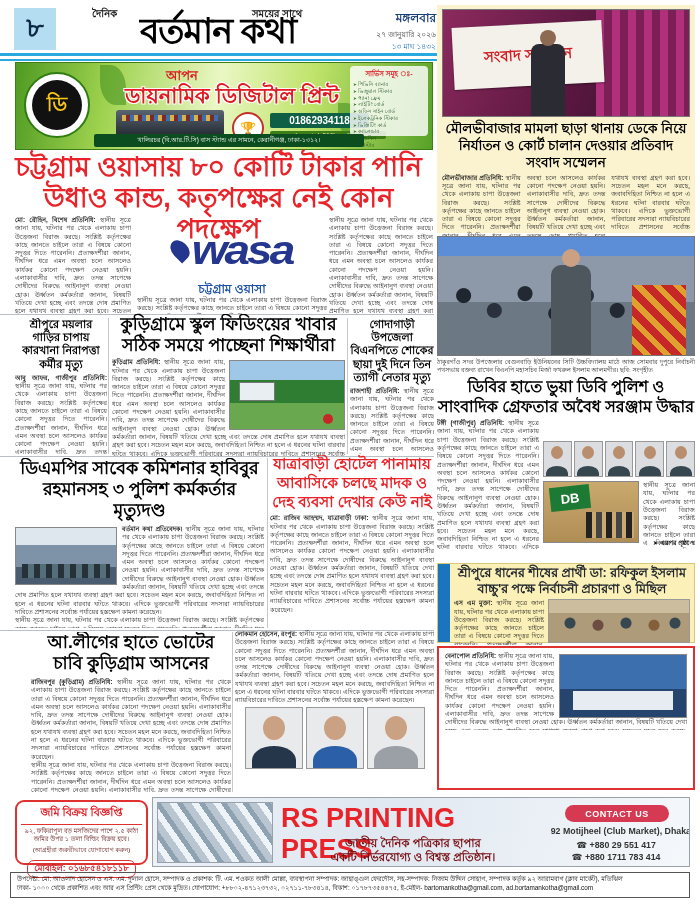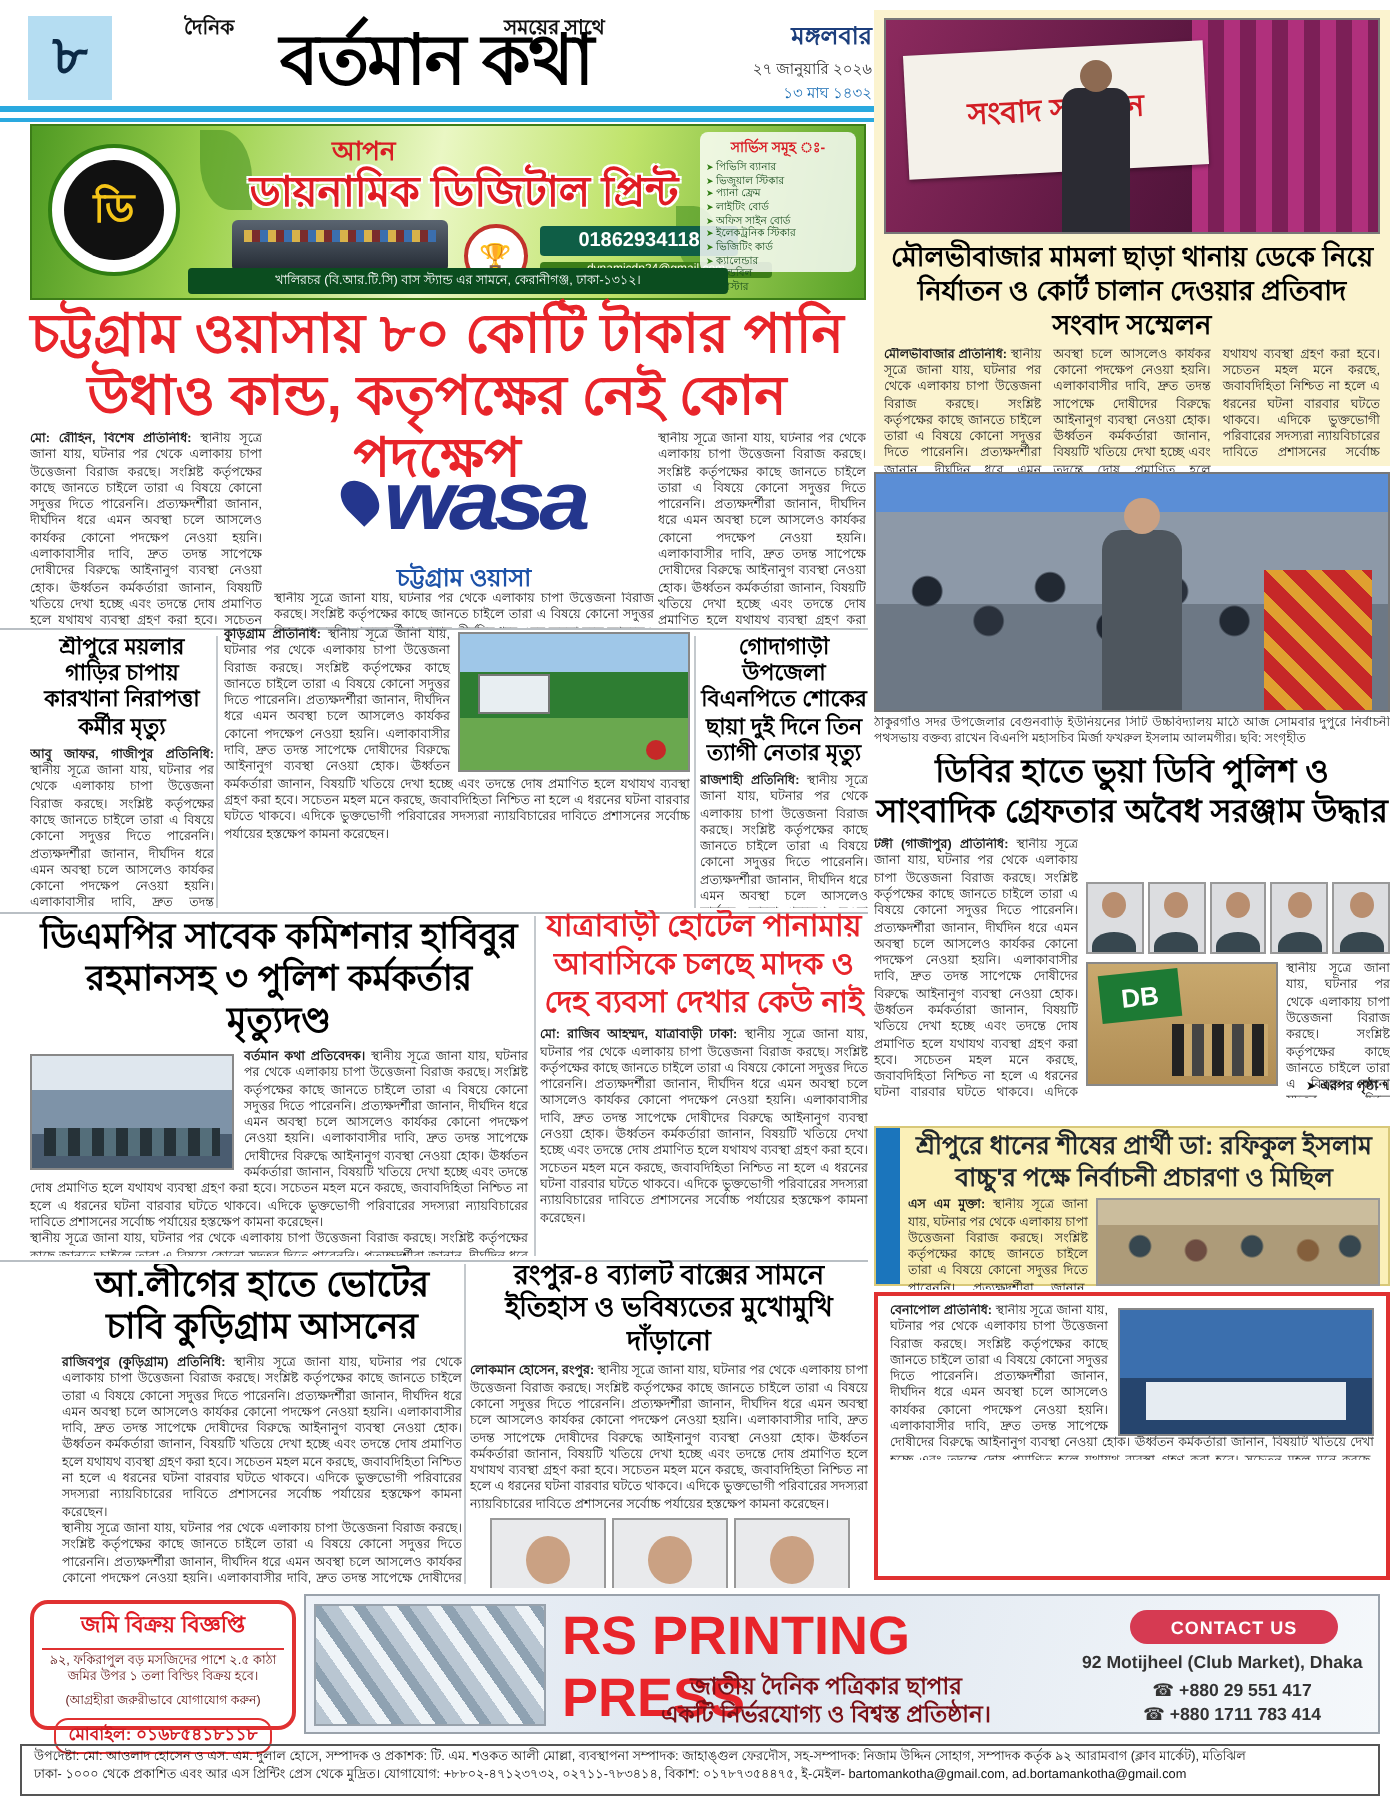--- a/index.html
+++ b/index.html
@@ -123,21 +123,21 @@
 .al-title{font-size:11px;font-weight:900;color:#e01b23;border-bottom:1px solid #e03131;padding-bottom:1px;margin-bottom:2px}
 .al-l1{font-size:6.4px;color:#5d1010;line-height:1.3}
 .al-l2{font-size:6.2px;color:#5d1010;margin:1px 0}
 .al-mob{display:inline-block;border:1.5px solid #e03131;border-radius:7px;padding:1px 6px;font-size:8.5px;font-weight:900;color:#d21d24;margin-top:1px}
 .ad-rs{left:152px;top:797px;width:538px;height:70px;border:1px solid #9aa2ab;background:linear-gradient(105deg,#eef2f8,#dfe7f0 40%,#f5f8fb);overflow:hidden}
 .rs-photo{position:absolute;left:4px;top:4px;width:116px;height:61px;background:repeating-linear-gradient(55deg,#b9c6d2 0 7px,#eef3f7 7px 13px,#8fa2b2 13px 18px);border:1px solid #98a2ac}
 .rs-title{position:absolute;left:128px;top:5px;width:268px;font-size:27px;font-weight:700;color:#e8242a;letter-spacing:0}
 .rs-t1{position:absolute;left:150px;top:37px;width:220px;text-align:center;font-size:11.5px;font-weight:900;color:#7a1016}
 .rs-t2{position:absolute;left:140px;top:51px;width:240px;text-align:center;font-size:11.5px;font-weight:900;color:#7a1016}
 .rs-contact{position:absolute;left:412px;top:7px;width:104px;height:17px;border-radius:9px;background:#d63a52;color:#fff;font-size:9px;font-weight:bold;display:flex;align-items:center;justify-content:center;letter-spacing:.5px}
-.rs-addr{position:absolute;left:388px;top:28px;width:150px;text-align:left;font-size:8.8px;font-weight:bold;color:#333}
+.rs-addr{position:absolute;left:388px;top:28px;width:150px;text-align:right;font-size:8.8px;font-weight:bold;color:#333}
 .rs-ph{position:absolute;left:388px;width:150px;text-align:center;font-size:8.8px;font-weight:bold;color:#333}
 
 .footer{left:10px;top:872px;width:680px;height:26px;border:1px solid #555;padding:2px 6px;overflow:hidden}
 .footer p{font-size:6.4px;line-height:1.4;color:#111;text-align:justify}
 </style>
 </head>
 <body>
 
 <div id="page">
 
@@ -202,20 +202,21 @@
   </div>
 
   <div class="abs rule-h" style="left:0;top:314px;width:434px"></div>
 
   <div class="abs story-a">
     <h3 class="hl-s">শ্রীপুরে ময়লার গাড়ির চাপায় কারখানা নিরাপত্তা কর্মীর মৃত্যু</h3>
     <p class="mx"><b class="byl">আবু জাফর, গাজীপুর প্রতিনিধি:</b> <span>স্থানীয় সূত্রে জানা যায়, ঘটনার পর থেকে এলাকায় চাপা উত্তেজনা বিরাজ করছে। সংশ্লিষ্ট কর্তৃপক্ষের কাছে জানতে চাইলে তারা এ বিষয়ে কোনো সদুত্তর দিতে পারেননি। প্রত্যক্ষদর্শীরা জানান, দীর্ঘদিন ধরে এমন অবস্থা চলে আসলেও কার্যকর কোনো পদক্ষেপ নেওয়া হয়নি। এলাকাবাসীর দাবি, দ্রুত তদন্ত সাপেক্ষে দোষীদের বিরুদ্ধে আইনানুগ ব্যবস্থা নেওয়া হোক। ঊর্ধ্বতন কর্মকর্তারা জানান, বিষয়টি খতিয়ে দেখা হচ্ছে এবং তদন্তে দোষ প্রমাণিত হলে যথাযথ ব্যবস্থা গ্রহণ করা হবে। সচেতন মহল মনে করছে, জবাবদিহিতা নিশ্চিত না হলে এ ধরনের ঘটনা বারবার ঘটতে থাকবে। এদিকে ভুক্তভোগী পরিবারের সদস্যরা ন্যায়বিচারের দাবিতে প্রশাসনের সর্বোচ্চ পর্যায়ের হস্তক্ষেপ কামনা করেছেন।</span></p>
   </div>
   <div class="abs rule-v" style="left:108px;top:318px;height:136px"></div>
   <div class="abs story-b">
+    <h3 class="hl-m">কুড়িগ্রামে স্কুল ফিডিংয়ের খাবার সঠিক সময়ে পাচ্ছেনা শিক্ষার্থীরা</h3>
     <div class="sb-body">
       <div class="sb-photo"></div>
       <p class="mx"><b class="byl">কুড়িগ্রাম প্রতিনিধি:</b> <span>স্থানীয় সূত্রে জানা যায়, ঘটনার পর থেকে এলাকায় চাপা উত্তেজনা বিরাজ করছে। সংশ্লিষ্ট কর্তৃপক্ষের কাছে জানতে চাইলে তারা এ বিষয়ে কোনো সদুত্তর দিতে পারেননি। প্রত্যক্ষদর্শীরা জানান, দীর্ঘদিন ধরে এমন অবস্থা চলে আসলেও কার্যকর কোনো পদক্ষেপ নেওয়া হয়নি। এলাকাবাসীর দাবি, দ্রুত তদন্ত সাপেক্ষে দোষীদের বিরুদ্ধে আইনানুগ ব্যবস্থা নেওয়া হোক। ঊর্ধ্বতন কর্মকর্তারা জানান, বিষয়টি খতিয়ে দেখা হচ্ছে এবং তদন্তে দোষ প্রমাণিত হলে যথাযথ ব্যবস্থা গ্রহণ করা হবে। সচেতন মহল মনে করছে, জবাবদিহিতা নিশ্চিত না হলে এ ধরনের ঘটনা বারবার ঘটতে থাকবে। এদিকে ভুক্তভোগী পরিবারের সদস্যরা ন্যায়বিচারের দাবিতে প্রশাসনের সর্বোচ্চ পর্যায়ের হস্তক্ষেপ কামনা করেছেন।</span></p>
 
     </div>
   </div>
   <div class="abs rule-v" style="left:347px;top:318px;height:136px"></div>
   <div class="abs story-c">
     <h3 class="hl-s">গোদাগাড়ী উপজেলা বিএনপিতে শোকের ছায়া দুই দিনে তিন ত্যাগী নেতার মৃত্যু</h3>
     <p class="mx"><b class="byl">রাজশাহী প্রতিনিধি:</b> <span>স্থানীয় সূত্রে জানা যায়, ঘটনার পর থেকে এলাকায় চাপা উত্তেজনা বিরাজ করছে। সংশ্লিষ্ট কর্তৃপক্ষের কাছে জানতে চাইলে তারা এ বিষয়ে কোনো সদুত্তর দিতে পারেননি। প্রত্যক্ষদর্শীরা জানান, দীর্ঘদিন ধরে এমন অবস্থা চলে আসলেও কার্যকর কোনো পদক্ষেপ নেওয়া হয়নি। এলাকাবাসীর দাবি, দ্রুত তদন্ত সাপেক্ষে দোষীদের বিরুদ্ধে আইনানুগ ব্যবস্থা নেওয়া হোক। ঊর্ধ্বতন কর্মকর্তারা জানান, বিষয়টি খতিয়ে দেখা হচ্ছে এবং তদন্তে দোষ প্রমাণিত হলে যথাযথ ব্যবস্থা গ্রহণ করা হবে। সচেতন মহল মনে করছে, জবাবদিহিতা নিশ্চিত না হলে এ ধরনের ঘটনা বারবার ঘটতে থাকবে। এদিকে ভুক্তভোগী পরিবারের সদস্যরা ন্যায়বিচারের দাবিতে প্রশাসনের সর্বোচ্চ পর্যায়ের হস্তক্ষেপ কামনা করেছেন।</span></p>
@@ -237,21 +238,20 @@
 
   <div class="abs rule-h" style="left:0;top:630px;width:434px"></div>
 
   <div class="abs story-al">
     <h3 class="hl-l">আ.লীগের হাতে ভোটের চাবি কুড়িগ্রাম আসনের</h3>
     <p class="mx"><b class="byl">রাজিবপুর (কুড়িগ্রাম) প্রতিনিধি:</b> <span>স্থানীয় সূত্রে জানা যায়, ঘটনার পর থেকে এলাকায় চাপা উত্তেজনা বিরাজ করছে। সংশ্লিষ্ট কর্তৃপক্ষের কাছে জানতে চাইলে তারা এ বিষয়ে কোনো সদুত্তর দিতে পারেননি। প্রত্যক্ষদর্শীরা জানান, দীর্ঘদিন ধরে এমন অবস্থা চলে আসলেও কার্যকর কোনো পদক্ষেপ নেওয়া হয়নি। এলাকাবাসীর দাবি, দ্রুত তদন্ত সাপেক্ষে দোষীদের বিরুদ্ধে আইনানুগ ব্যবস্থা নেওয়া হোক। ঊর্ধ্বতন কর্মকর্তারা জানান, বিষয়টি খতিয়ে দেখা হচ্ছে এবং তদন্তে দোষ প্রমাণিত হলে যথাযথ ব্যবস্থা গ্রহণ করা হবে। সচেতন মহল মনে করছে, জবাবদিহিতা নিশ্চিত না হলে এ ধরনের ঘটনা বারবার ঘটতে থাকবে। এদিকে ভুক্তভোগী পরিবারের সদস্যরা ন্যায়বিচারের দাবিতে প্রশাসনের সর্বোচ্চ পর্যায়ের হস্তক্ষেপ কামনা করেছেন।</span></p>
     <p class="mx">স্থানীয় সূত্রে জানা যায়, ঘটনার পর থেকে এলাকায় চাপা উত্তেজনা বিরাজ করছে। সংশ্লিষ্ট কর্তৃপক্ষের কাছে জানতে চাইলে তারা এ বিষয়ে কোনো সদুত্তর দিতে পারেননি। প্রত্যক্ষদর্শীরা জানান, দীর্ঘদিন ধরে এমন অবস্থা চলে আসলেও কার্যকর কোনো পদক্ষেপ নেওয়া হয়নি। এলাকাবাসীর দাবি, দ্রুত তদন্ত সাপেক্ষে দোষীদের বিরুদ্ধে আইনানুগ ব্যবস্থা নেওয়া হোক। ঊর্ধ্বতন কর্মকর্তারা জানান, বিষয়টি খতিয়ে দেখা হচ্ছে এবং তদন্তে দোষ প্রমাণিত হলে যথাযথ ব্যবস্থা গ্রহণ করা হবে। সচেতন মহল মনে করছে, জবাবদিহিতা নিশ্চিত না হলে এ ধরনের ঘটনা বারবার ঘটতে থাকবে। এদিকে ভুক্তভোগী পরিবারের সদস্যরা ন্যায়বিচারের দাবিতে প্রশাসনের সর্বোচ্চ পর্যায়ের হস্তক্ষেপ কামনা করেছেন।</p>
   </div>
   <div class="abs rule-v" style="left:232px;top:632px;height:160px"></div>
   <div class="abs story-rp">
-    <h3 class="hl-rp">রংপুর-৪ ব্যালট বাক্সের সামনে ইতিহাস ও ভবিষ্যতের মুখোমুখি দাঁড়ানো</h3>
     <p class="mx"><b class="byl">লোকমান হোসেন, রংপুর:</b> <span>স্থানীয় সূত্রে জানা যায়, ঘটনার পর থেকে এলাকায় চাপা উত্তেজনা বিরাজ করছে। সংশ্লিষ্ট কর্তৃপক্ষের কাছে জানতে চাইলে তারা এ বিষয়ে কোনো সদুত্তর দিতে পারেননি। প্রত্যক্ষদর্শীরা জানান, দীর্ঘদিন ধরে এমন অবস্থা চলে আসলেও কার্যকর কোনো পদক্ষেপ নেওয়া হয়নি। এলাকাবাসীর দাবি, দ্রুত তদন্ত সাপেক্ষে দোষীদের বিরুদ্ধে আইনানুগ ব্যবস্থা নেওয়া হোক। ঊর্ধ্বতন কর্মকর্তারা জানান, বিষয়টি খতিয়ে দেখা হচ্ছে এবং তদন্তে দোষ প্রমাণিত হলে যথাযথ ব্যবস্থা গ্রহণ করা হবে। সচেতন মহল মনে করছে, জবাবদিহিতা নিশ্চিত না হলে এ ধরনের ঘটনা বারবার ঘটতে থাকবে। এদিকে ভুক্তভোগী পরিবারের সদস্যরা ন্যায়বিচারের দাবিতে প্রশাসনের সর্বোচ্চ পর্যায়ের হস্তক্ষেপ কামনা করেছেন।</span></p>
     <div class="rp-photos">
       <div class="port p1"></div>
       <div class="port p2"></div>
       <div class="port p3"></div>
     </div>
 
   </div>
 
   <div class="abs ybox1">

